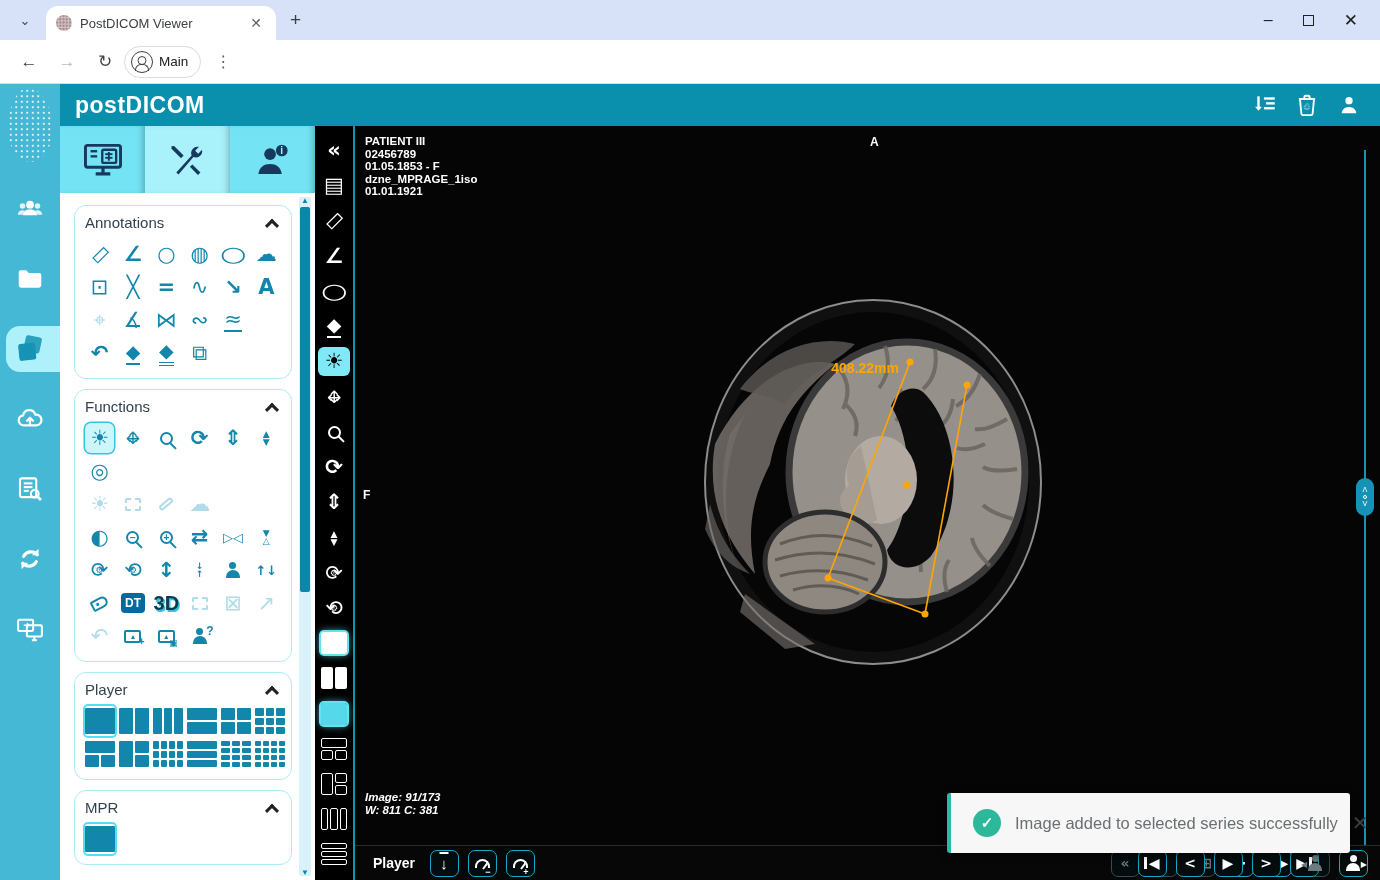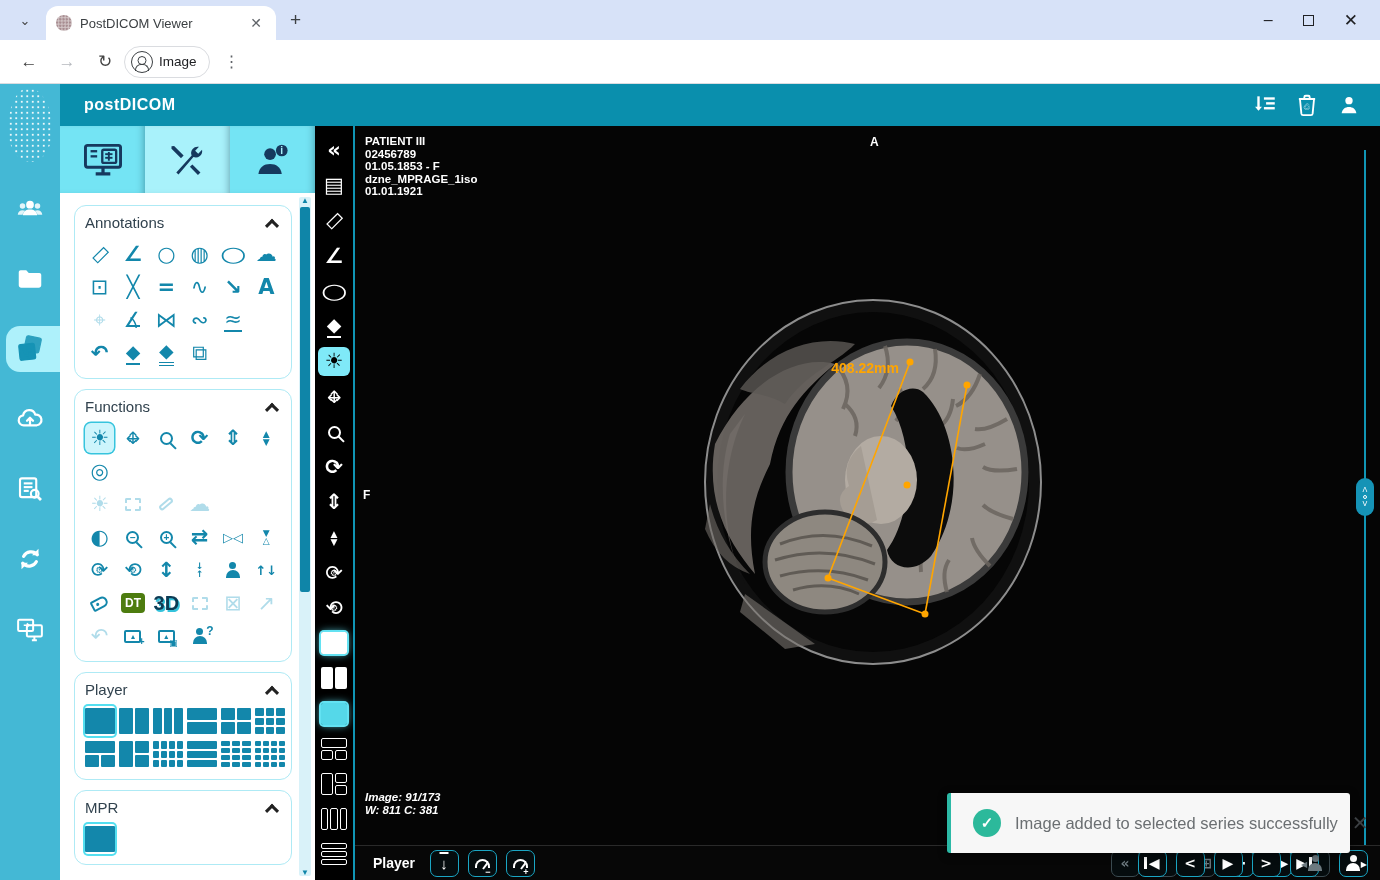--- a/index.html
+++ b/index.html
@@ -39,21 +39,21 @@
     border-radius:46% 54% 48% 52%/58% 56% 42% 44%; opacity:.9; }
   .side-item { width:60px; height:46px; margin-top:24px; display:flex; align-items:center; justify-content:center; position:relative; }
   .side-item svg { width:30px; height:30px; }
   .side-item.sel::before { content:''; position:absolute; inset:0 0 0 6px; background:#aef1fb; border-radius:14px 0 0 14px; }
   .side-item.sel svg { position:relative; }
   .side-item.sel svg * { fill:#1693b5; stroke:#1693b5; }
   .side-item.sel svg .keepwhite { fill:#aef1fb !important; stroke:#aef1fb !important; }
 
   #main { flex:1; display:flex; flex-direction:column; }
   #appheader { height:42px; background:#0a8fad; display:flex; align-items:center; position:relative; flex:none; }
-  #logo-text { color:#fff; font-size:16px; font-weight:bold; letter-spacing:.5px; margin-left:24px; }
+  #logo-text { color:#fff; font-size:23px; font-weight:bold; letter-spacing:.5px; margin-left:15px; }
   #patient-title { position:absolute; left:0; right:0; text-align:center; color:#fff; font-weight:bold; font-size:16px; letter-spacing:.3px; }
   #header-actions { margin-left:auto; display:flex; gap:16px; padding-right:18px; position:relative; }
   #header-actions .hbtn svg { width:26px; height:26px; }
 
   #content { flex:1; display:flex; min-height:0; }
   #panelcol { width:255px; background:#2fb3d1; display:flex; flex-direction:column; flex:none; }
   #tabsrow { height:70px; display:flex; background:#0a8fad; }
   .ptab { flex:1; background:#74e4f4; display:flex; align-items:center; justify-content:center; box-shadow:inset -6px 0 8px -6px rgba(0,40,60,.45); }
   .ptab.sel { background:#a9f2fb; }
   .ptab svg { width:44px; height:38px; }
@@ -71,21 +71,21 @@
   .stretchx { transform:scaleX(1.45); }
   .bold { font-weight:bold; }
   .small { font-size:13px; }
   .und { border-bottom:2px solid currentColor; }
   .und2 { border-bottom:4px double currentColor; }
   .tri { display:flex; flex-direction:column; font-size:9px; line-height:8px; font-weight:bold; }
   .stack { position:relative; width:22px; height:22px; }
   .stack span { position:absolute; inset:0; display:flex; align-items:center; justify-content:center; font-size:17px; }
   .stack.gear span:first-child { font-size:21px; }
   .stack.gear span:last-child { font-size:9px; }
-  .txtbox { background:#4d7c0f; color:#fff; font-size:12px; font-weight:bold; padding:3px 4px; border-radius:4px; }
+  .txtbox { background:#0369a1; color:#fff; font-size:12px; font-weight:bold; padding:3px 4px; border-radius:4px; }
   .txt3d { color:#0c3b54; font-weight:bold; font-size:20px; text-shadow:1.5px 1.5px 0 #35c3dc; }
   
   .cssic { position:relative; display:flex; align-items:center; justify-content:center; }
   .ic-mag,.ic-magminus,.ic-magplus { width:13px; height:13px; border:2.2px solid currentColor; border-radius:50%; }
   .ic-mag::after,.ic-magminus::after,.ic-magplus::after { content:''; position:absolute; width:8px; height:2.4px; background:currentColor; bottom:-4px; right:-6px; transform:rotate(45deg); }
   .ic-magminus::before { content:'−'; font-size:10px; font-weight:bold; }
   .ic-magplus::before { content:'+'; font-size:10px; font-weight:bold; }
   .ic-dash { width:16px; height:13px; border:2px dashed currentColor; border-radius:2px; }
   .ic-bone { width:16px; height:6px; border:2px solid currentColor; border-radius:4px; transform:rotate(-40deg); }
   .ic-tag { width:17px; height:11px; border:2px solid currentColor; border-radius:2px 6px 6px 2px; transform:rotate(-28deg); }
@@ -180,21 +180,21 @@
       <span style="font-size:17px;">✕</span>
     </div>
   </div>
 
   <div id="navbar">
     <div class="navbtn">←</div>
     <div class="navbtn dim">→</div>
     <div class="navbtn">↻</div>
     <div id="guest-chip">
       <span class="guest-av"></span>
-      <span id="guest-label">Image</span>
+      <span id="guest-label">Main</span>
     </div>
     <div class="kebab">⋮</div>
   </div>
 
   <div id="app">
     <div id="sidebar">
       <div id="brand-logo"></div>
 
     <div class="side-item">
           <span>

